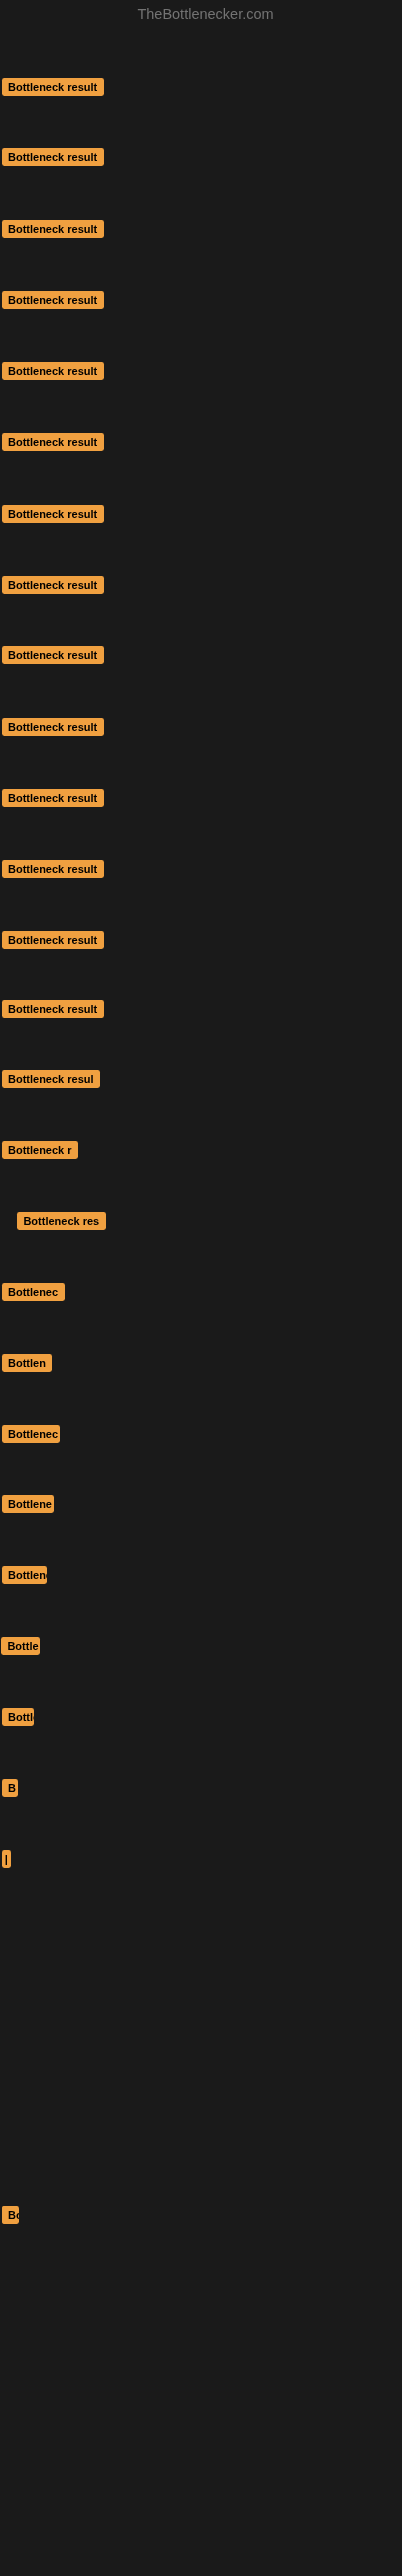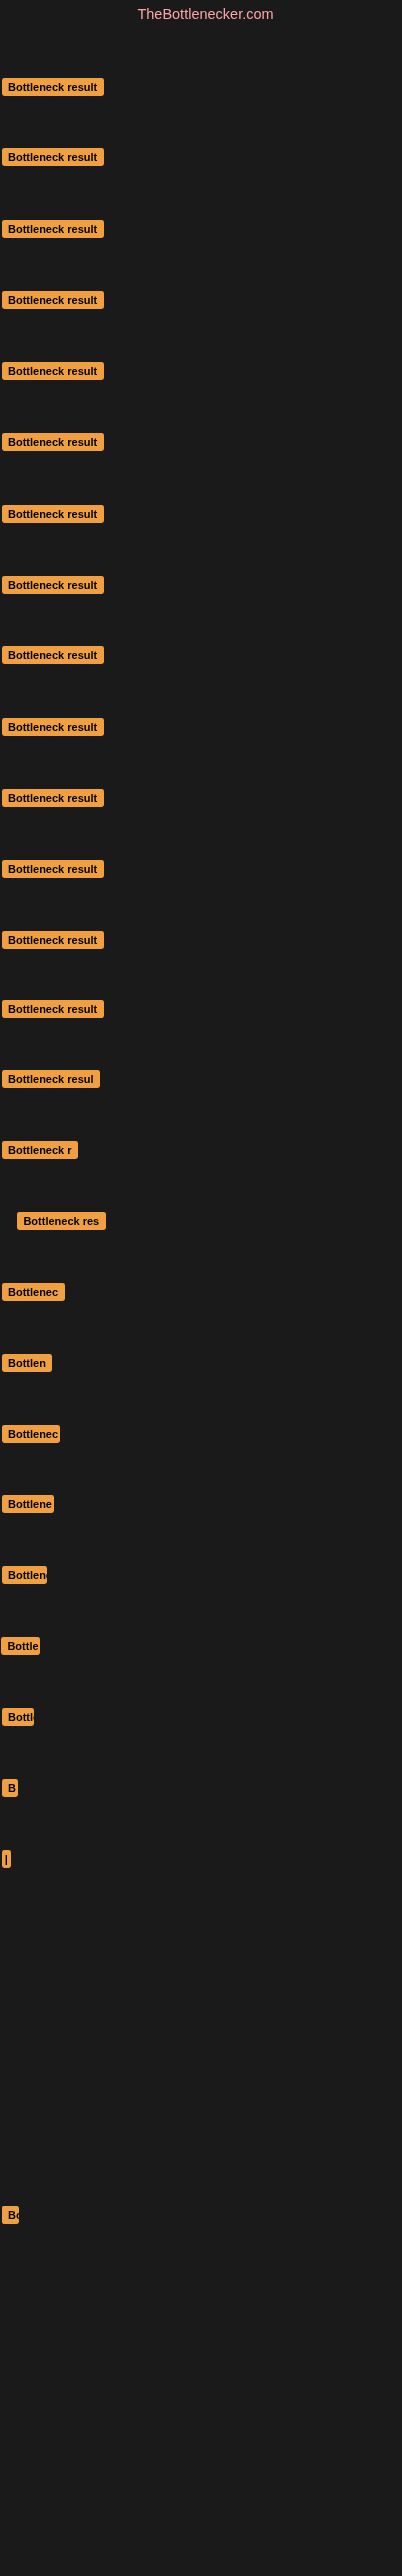--- a/index.html
+++ b/index.html
@@ -11,21 +11,21 @@
     body {
       width: 403px;
       min-height: 2576px;
       background-color: #1a1a1a;
       font-family: Arial, sans-serif;
       position: relative;
     }
 
     .site-title {
       text-align: center;
-      color: #fca5a5;
+      color: #737373;
       font-size: 14.5px;
       padding: 6.4px 0 9.7px 0;
       font-weight: normal;
       margin-left: 8px;
     }
 
     .bottleneck-badge {
       display: inline-block;
       background-color: #f0a040;
       color: #000000;

